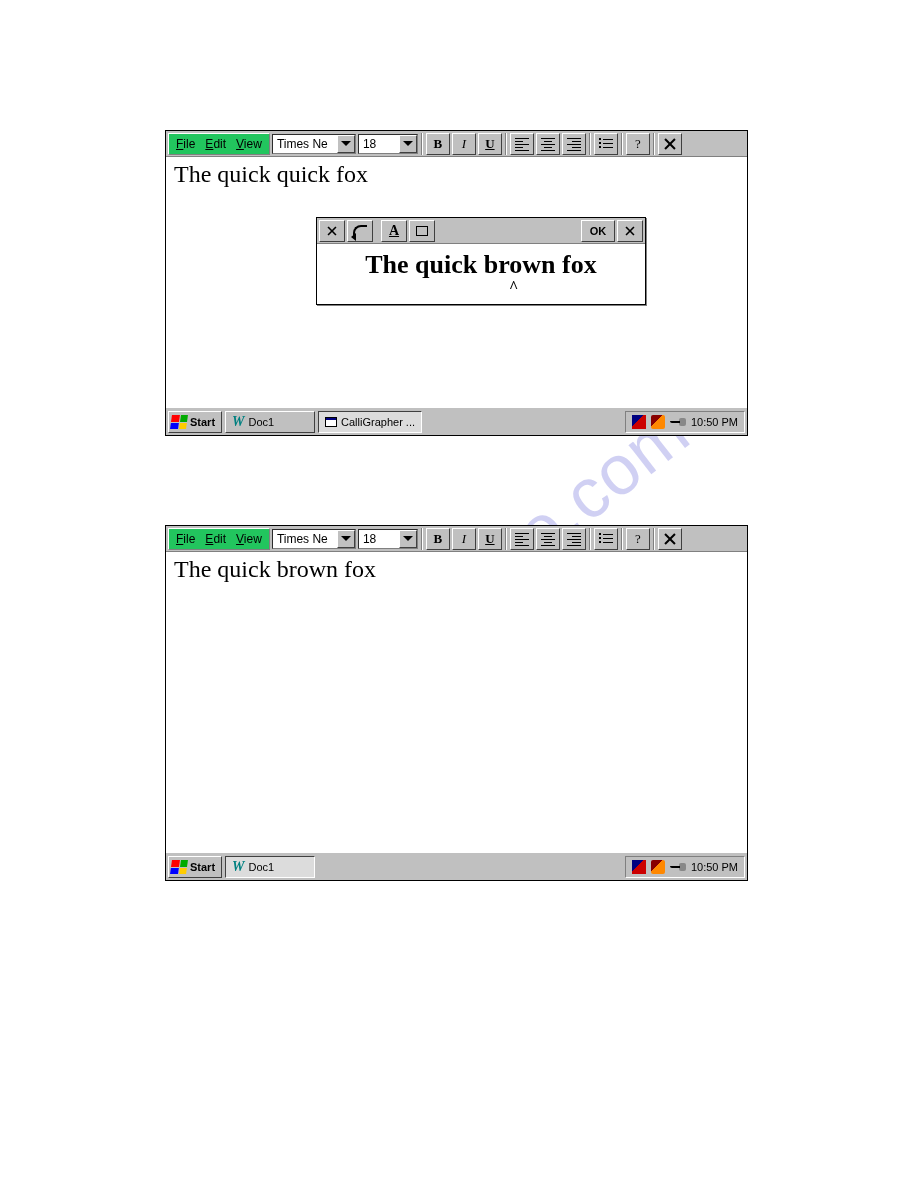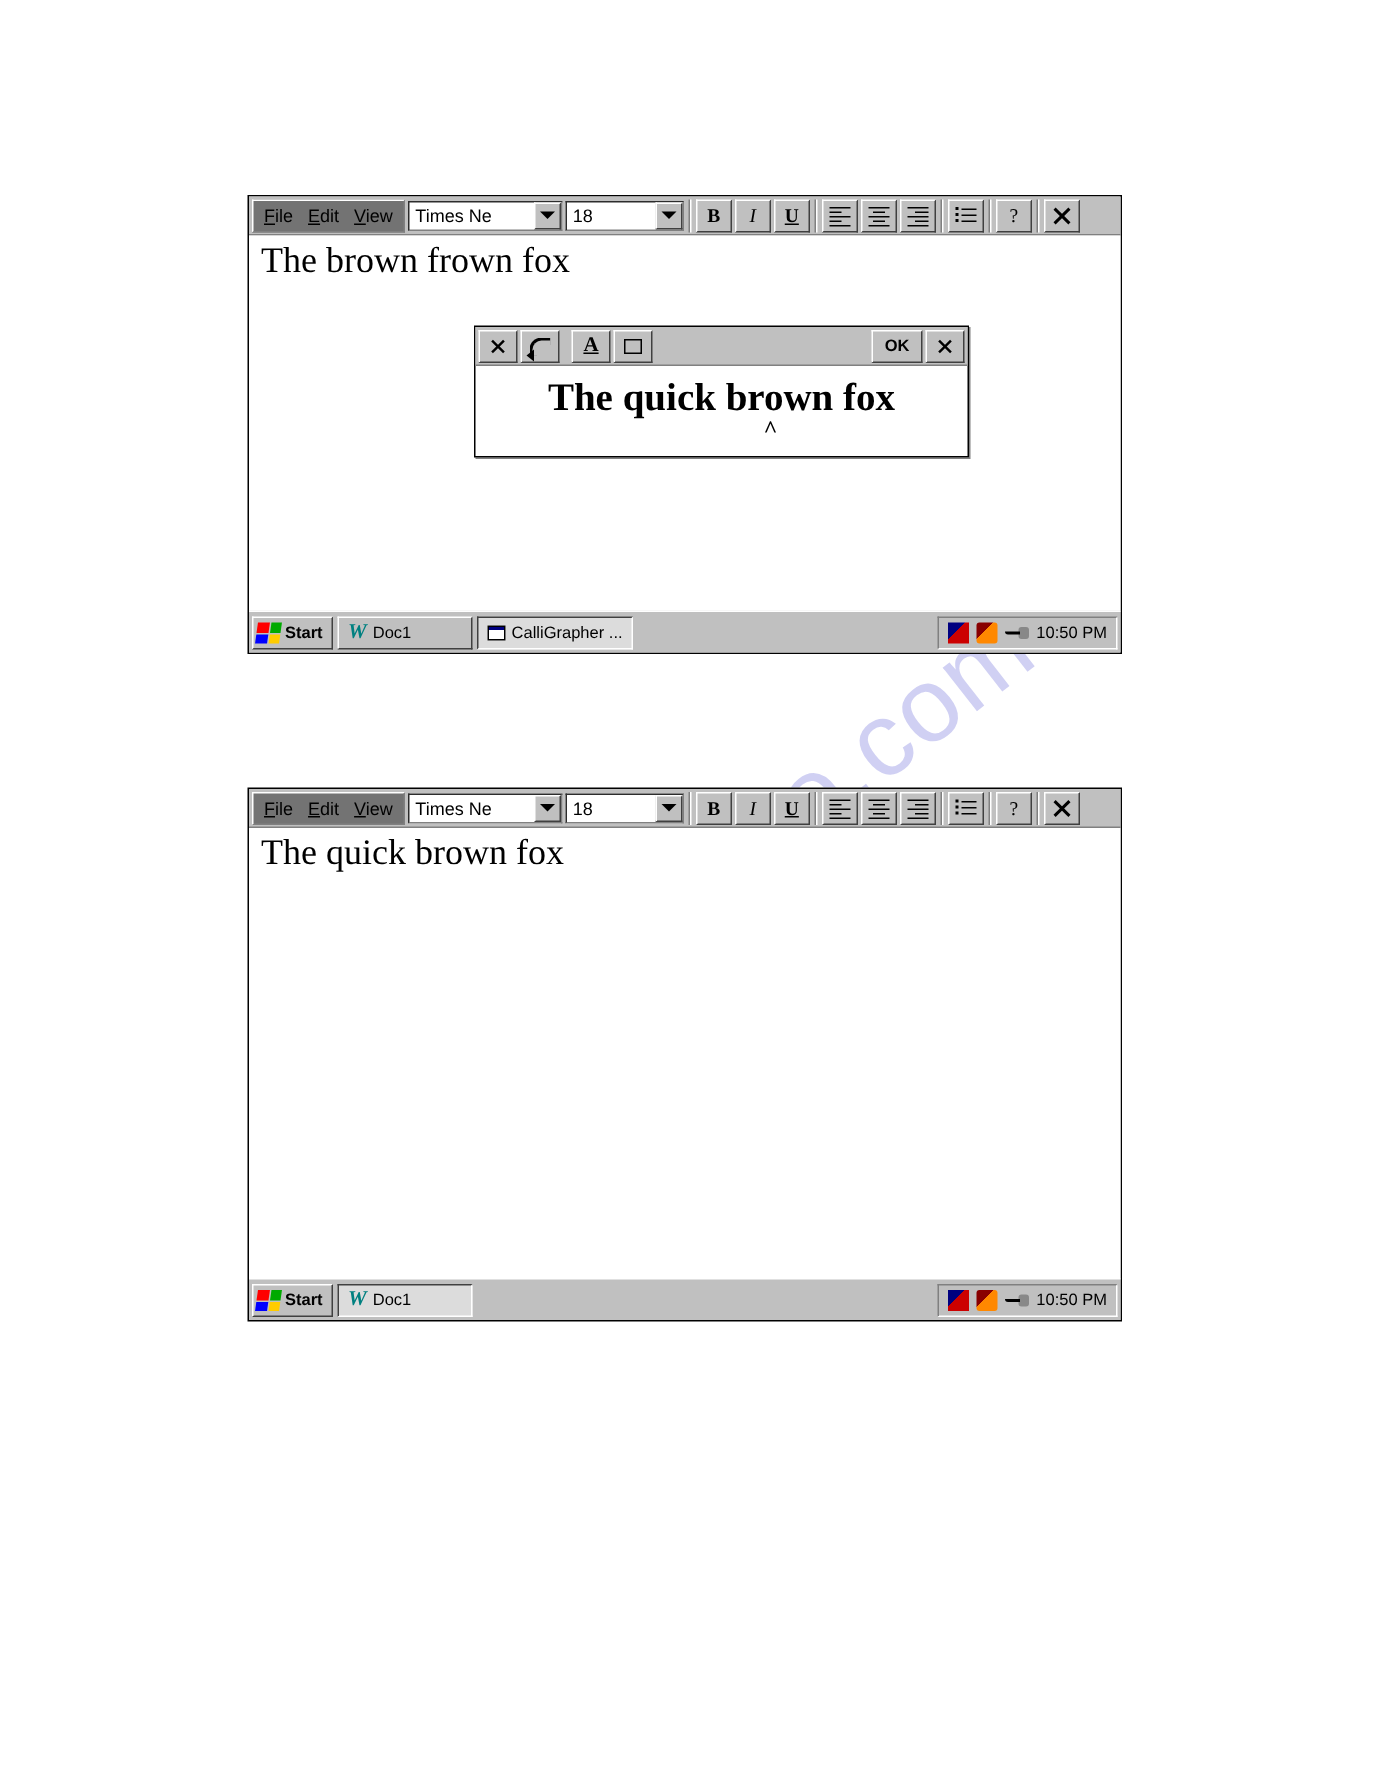--- a/index.html
+++ b/index.html
@@ -38,37 +38,36 @@
     align-items: center;
     padding: 2px 2px;
     gap: 2px;
     user-select: none;
   }
   .menu-group {
     display: flex;
     height: 22px;
     border: 1px solid #808080;
     border-top-color:#fff; border-left-color:#fff;
-    background:#737373;
+    background:#22c55e;
     align-items:center;
     padding: 0 2px;
   }
   .menu-item {
     padding: 2px 5px;
     font-size: 12px;
     cursor: default;
   }
   .menu-item .ul { text-decoration: underline; }
   .dropdown-box {
     height: 20px;
     display: flex;
     align-items: center;
     background:#fff;
     border: 1px inset #808080;
-    gap: 19px;
   }
   .dropdown-box .dd-value {
     padding: 0 4px;
     font-size: 12px;
     white-space: nowrap;
     overflow: hidden;
   }
   .dd-font { width: 64px; }
   .dd-size { width: 40px; text-align:left; }
   .dd-btn {
@@ -303,21 +302,21 @@
         </div>
       <div class="sep"></div>
       <div class="btn">?</div>
       <div class="sep"></div>
       <div class="btn">
           <div class="xmark"></div>
         </div>
     </div>
 
     <div class="window-body">
-      <div>The brown frown fox</div>
+      <div>The quick quick fox</div>
 
       <div class="correction-window">
         <div class="cw-toolbar">
           <div class="cw-btn">
               <div class="xmark" style="transform:scale(0.8)"></div>
             </div>
           <div class="cw-btn">
               <div class="undo-arc"></div>
             </div>
           <div style="width:4px"></div>

